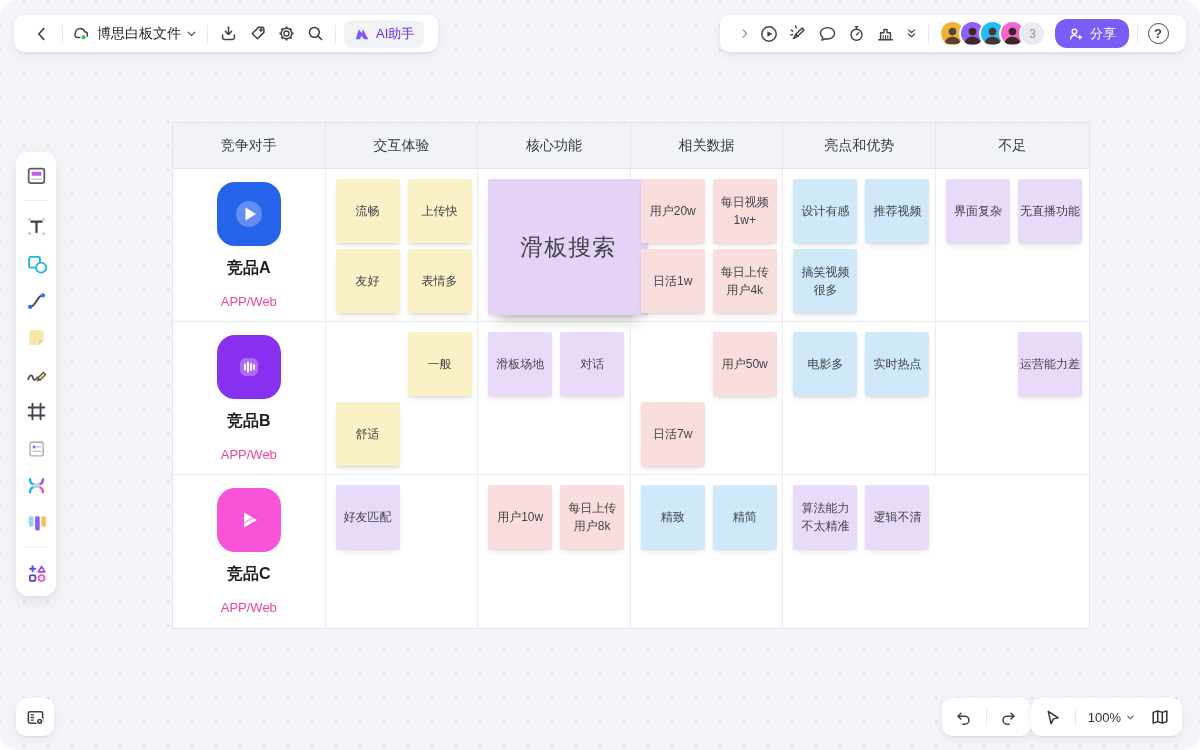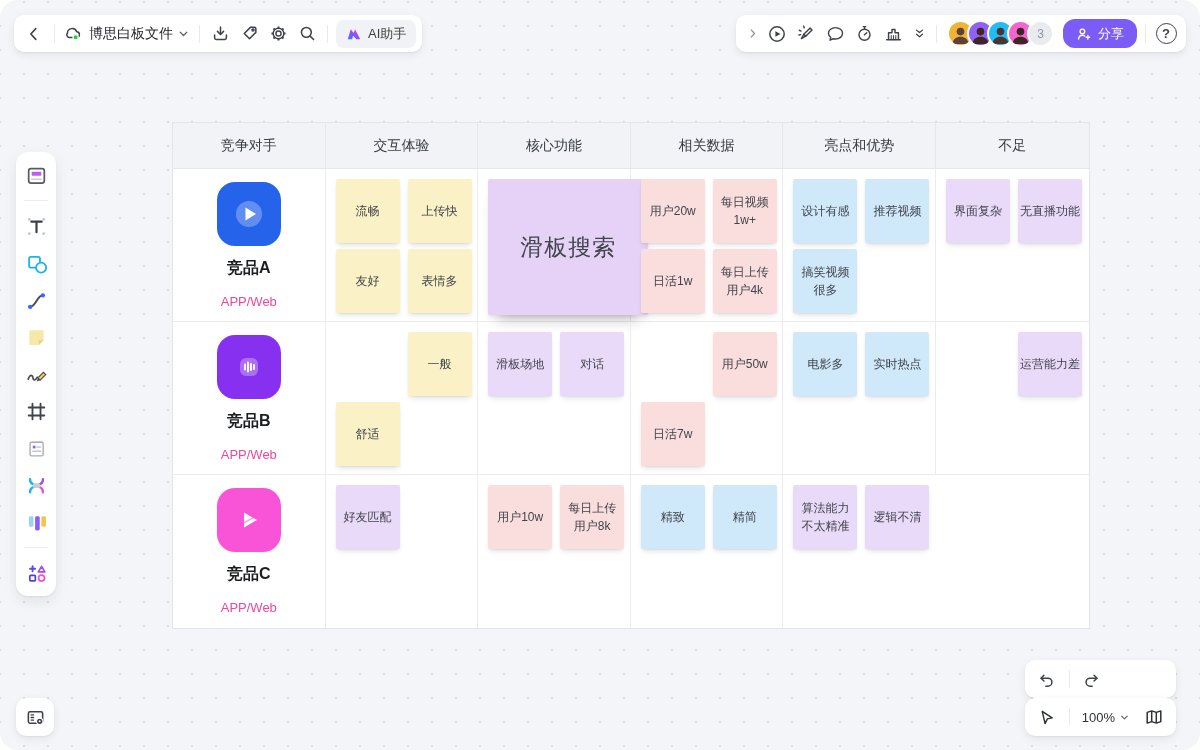--- a/index.html
+++ b/index.html
@@ -4,30 +4,30 @@
 <style>
   * { margin:0; padding:0; box-sizing:border-box; }
   html,body { width:1200px; height:750px; background:#fff; font-family:"Liberation Sans","DejaVu Sans",sans-serif; }
   .stage { position:relative; width:1200px; height:750px; border-radius:18px; overflow:hidden;
            background:#f4f5f8;
            background-image:radial-gradient(circle,#d7d9df 1.3px,transparent 1.5px);
            background-size:24px 24px; background-position:12px 14px; }
 
   
   .pill { position:absolute; background:#fff; border-radius:10px; box-shadow:0 1px 2px rgba(0,0,0,.05),0 3px 10px rgba(0,0,0,.07);
-          display:flex; align-items:center; padding:0 6px; height:37px; }
+          display:flex; align-items:center; padding:0 14px; height:37px; }
   .ibtn { width:28px; height:28px; border-radius:7px; display:flex; align-items:center; justify-content:center; flex:0 0 auto; }
   .vdiv { width:1px; height:18px; background:#e7e9ee; margin:0 5px; flex:0 0 auto; }
   svg { display:block; }
 
   
   .tl-bar { left:14px; top:15px; gap:1px; }
   .doc-title { font-size:14px; color:#24262b; margin:0 3px 0 5px; }
   .ai-btn { display:flex; align-items:center; gap:6px; background:#f1f2f5; border-radius:8px; padding:0 10px; height:28px; margin-left:2px;
-            font-size:13px; color:#404040; }
+            font-size:13px; color:#6d28d9; }
 
   
   .tr-bar { right:14px; top:15px; gap:1px; }
   .avatars { display:flex; align-items:center; margin:0 6px 0 4px; }
   .avatar { width:27px; height:27px; border-radius:50%; border:2px solid #fff; margin-left:-7px; overflow:hidden; flex:0 0 auto; }
   .avatar:first-child { margin-left:0; }
   .count-badge { width:27px; height:27px; border-radius:50%; border:2px solid #fff; background:#e9ebef; color:#8e959e;
                  font-size:12px; display:flex; align-items:center; justify-content:center; margin-left:-7px; }
   .share-btn { display:flex; align-items:center; gap:6px; background:#7b5cf6; color:#fff; border-radius:12px; height:29px;
                padding:0 13px; font-size:13px; margin:0 2px; }
@@ -64,21 +64,21 @@
   .n-pink   { background:#fadede; }
   .n-blue   { background:#cfe9fa; }
   .n-purple { background:#eadaf9; }
   .s11{grid-area:1/1} .s12{grid-area:1/2} .s21{grid-area:2/1} .s22{grid-area:2/2}
   .note.big { grid-area:1/1/3/3; width:160px; height:136px; font-size:23px; letter-spacing:1px; background:#e6d2f7;
               box-shadow:0 2px 3px rgba(0,0,0,.06),0 12px 14px -9px rgba(0,0,0,.3); }
 
   
   .bl-btn { position:absolute; left:16px; bottom:14px; width:38px; height:38px; background:#fff; border-radius:10px;
             box-shadow:0 1px 2px rgba(0,0,0,.05),0 3px 10px rgba(0,0,0,.07); display:flex; align-items:center; justify-content:center; }
-  .br-bars { position:absolute; right:24px; bottom:14px; display:flex; gap:0;flex-direction:column; }
+  .br-bars { position:absolute; right:18px; bottom:14px; display:flex; gap:0; }
   .br-pill { background:#fff; border-radius:10px; height:38px; box-shadow:0 1px 2px rgba(0,0,0,.05),0 3px 10px rgba(0,0,0,.07);
              display:flex; align-items:center; padding:0 5px; }
   .zoom-grp { display:flex; align-items:center; gap:4px; padding:0 7px; font-size:13px; color:#2d3137; }
 </style>
 </head>
 <body>
 
 <div class="stage">
 
   <div class="pill tl-bar">

